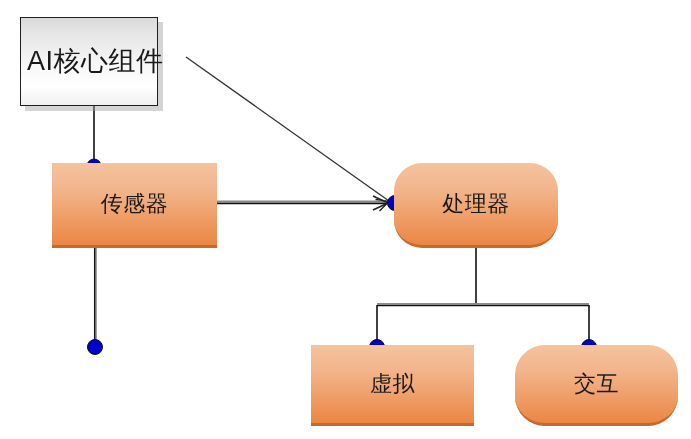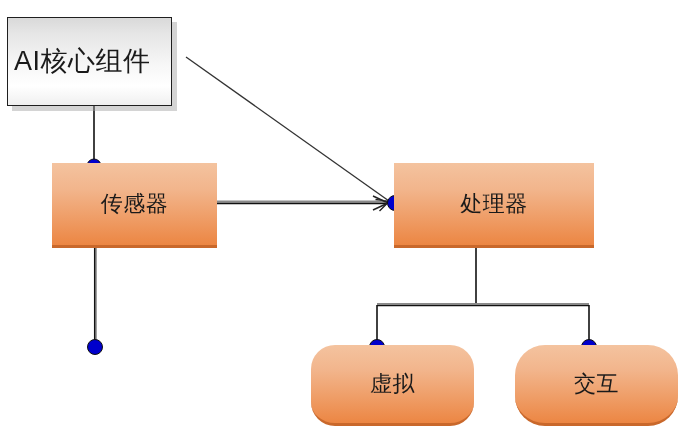--- a/index.html
+++ b/index.html
@@ -81,34 +81,34 @@
     <line x1="377" y1="305" x2="377" y2="347" stroke="#111111" stroke-width="1.6"></line>
     <line x1="589" y1="305" x2="589" y2="347" stroke="#111111" stroke-width="1.6"></line>
 
     <circle cx="94" cy="166" r="7" fill="#0000cc" stroke="#101010" stroke-width="1"></circle>
     <circle cx="395" cy="203" r="7.5" fill="#0000cc" stroke="#101010" stroke-width="1"></circle>
     <circle cx="95" cy="347" r="7.5" fill="#0000cc" stroke="#101010" stroke-width="1"></circle>
     <circle cx="377" cy="347" r="7.5" fill="#0000cc" stroke="#101010" stroke-width="1"></circle>
     <circle cx="589" cy="347" r="7.5" fill="#0000cc" stroke="#101010" stroke-width="1"></circle>
   </svg>
 
-  <div class="node node-root" id="node-ai-core" style="left: 7px; top: 17px; width: 165px; height: 89px;">
+  <div class="node node-root" id="node-ai-core" style="left: 20px; top: 17px; width: 138px; height: 89px;">
     <span class="node-label">AI核心组件</span>
   </div>
 
   <div class="node node-orange" id="node-sensor" style="left: 20px; top: 163px; width: 165px; height: 85px; margin-left: 32px;">
     <span class="node-label">传感器</span>
   </div>
 
-  <div class="node node-orange" id="node-processor" style="left: 394px; top: 163px; width: 200px; height: 85px;">
+  <div class="node node-orange" id="node-processor" style="left: 394px; top: 163px; width: 164px; height: 85px; border-radius: 28px;">
     <span class="node-label">处理器</span>
   </div>
 
 
-  <div class="node node-orange" id="node-virtual" style="left: 311px; top: 345px; width: 163px; height: 81px; border-radius: 24px;">
+  <div class="node node-orange" id="node-virtual" style="left: 311px; top: 345px; width: 163px; height: 81px;">
     <span class="node-label">虚拟</span>
   </div>
 
   <div class="node node-orange" id="node-interaction" style="left: 515px; top: 345px; width: 163px; height: 81px; border-radius: 30px;">
     <span class="node-label">交互</span>
   </div>
 
 </div>
 
 </body></html>

